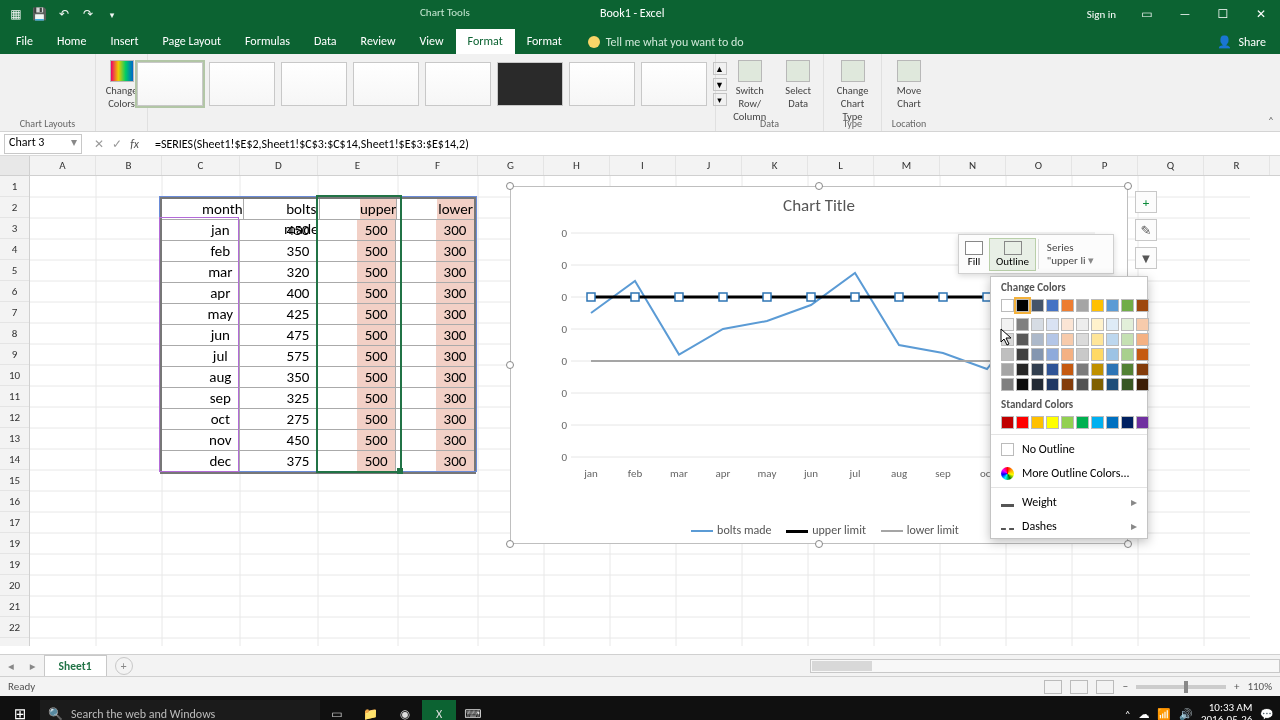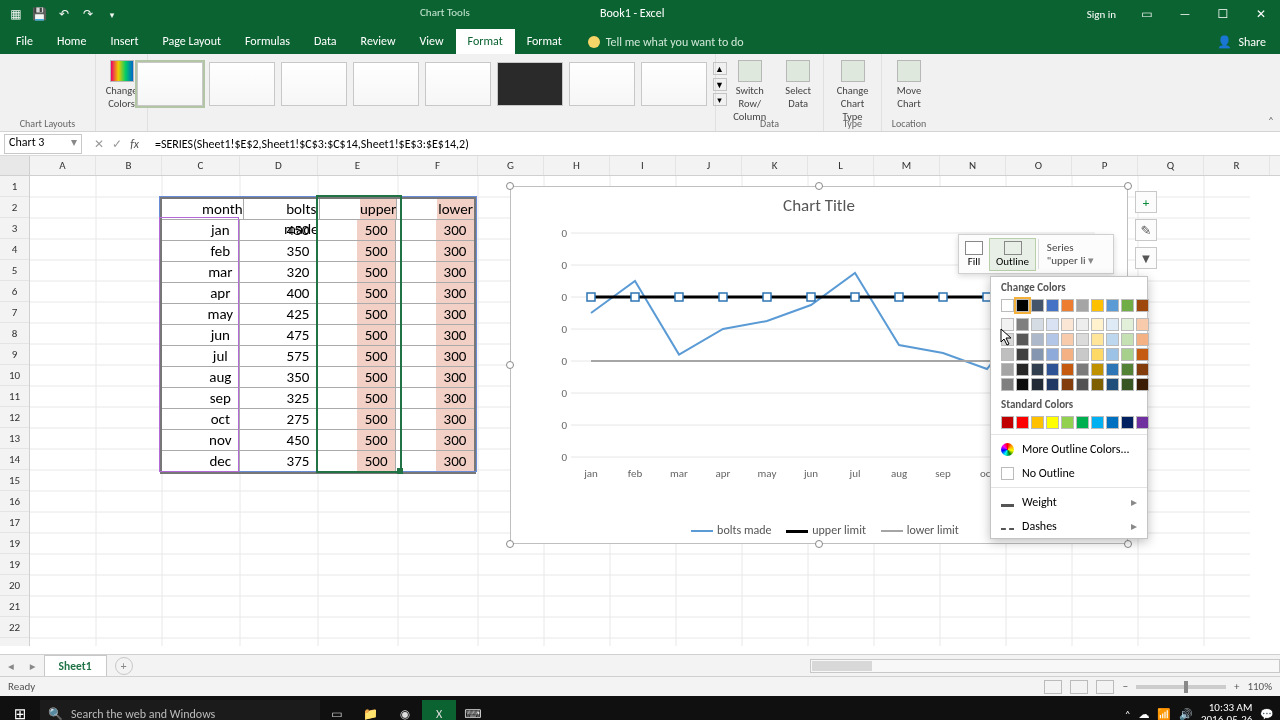--- a/index.html
+++ b/index.html
@@ -571,26 +571,26 @@
         <div class="sw-c" style="background:#ffff00"></div>
         <div class="sw-c" style="background:#92d050"></div>
         <div class="sw-c" style="background:#00b050"></div>
         <div class="sw-c" style="background:#00b0f0"></div>
         <div class="sw-c" style="background:#0070c0"></div>
         <div class="sw-c" style="background:#002060"></div>
         <div class="sw-c" style="background:#7030a0"></div>
       </div>
     <div class="cm-sep"></div>
     <div class="cm-row">
+        <span class="sw-c" style="background:#fff"></span>
+        <span>No Outline</span>
+      </div>
+    <div class="cm-row">
         <span style="width:13px;height:13px;border-radius:50%;background:conic-gradient(red,orange,yellow,green,cyan,blue,magenta,red)"></span>
         <span>More Outline Colors...</span>
-      </div>
-    <div class="cm-row">
-        <span class="sw-c" style="background:#fff"></span>
-        <span>No Outline</span>
       </div>
     <div class="cm-sep"></div>
     <div class="cm-row">
         <span style="width:13px;border-top:3px solid #555;margin-top:6px"></span>
         <span>Weight</span>
         <span class="arrow">▸</span>
       </div>
     <div class="cm-row">
         <span style="width:13px;border-top:2px dashed #555;margin-top:6px"></span>
         <span>Dashes</span>

